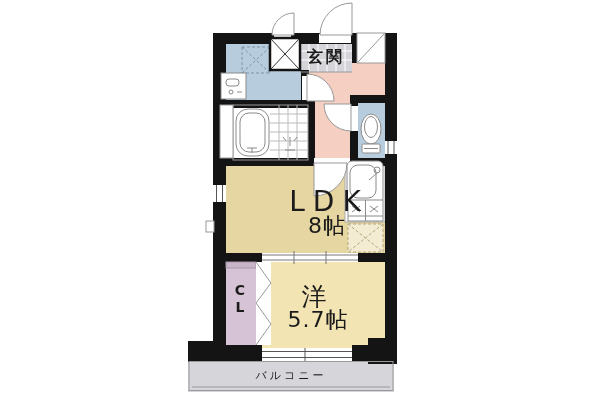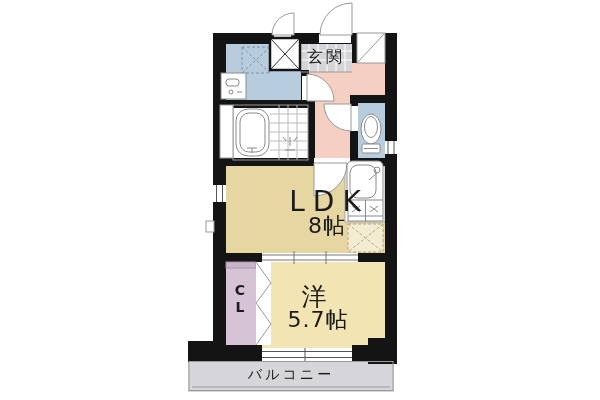--- a/index.html
+++ b/index.html
@@ -1,26 +1,26 @@
 <!DOCTYPE html>
 <html style="--wall: #141414; --water_rooms: #b7cddd; --hallway: #f5cfc1; --ldk: #e6d6a1; --western_room: #f2e4b3; --closet: #d6c4d6; --closet_shelf: #c9b5c9; --entrance_tile: #d5d5d9; --balcony: #d6d6da; --fridge_space: #f4ecd2; --fixture_stroke: #8a8a8a; --watermark: rgba(80,80,80,0.25);"><head>
 <meta charset="utf-8">
 <style>
   html,body{margin:0;padding:0;background:#ffffff;}
   .stage{position:relative;width:600px;height:400px;background:#fff;overflow:hidden;
          font-family:"DejaVu Sans","Liberation Sans",sans-serif;}
   .stage svg{position:absolute;left:0;top:0;z-index:1;}
   .label{position:absolute;z-index:6;color:#1b1b1b;white-space:nowrap;
          transform:translate(-50%,-50%);text-align:center;}
-  .lbl-genkan{font-size:16px;font-weight:normal;letter-spacing:3px;}
+  .lbl-genkan{font-size:16px;font-weight:bold;letter-spacing:3px;}
   .lbl-ldk{font-size:28px;letter-spacing:8px;}
   .lbl-ldk-size{font-size:22px;letter-spacing:1px;margin-left:32px;}
   .lbl-yo{font-size:25px;}
   .lbl-yo-size{font-size:22px;letter-spacing:1px;}
-  .lbl-balcony{font-size:14px;letter-spacing:3px;}
+  .lbl-balcony{font-size:11px;letter-spacing:3px;}
   .lbl-cl{z-index:6;position:absolute;transform:translate(-50%,-50%);
           font-size:14px;font-weight:bold;color:#1b1b1b;text-align:center;line-height:17px;}
   .lbl-cl span{display:block;}
   .watermark{position:absolute;z-index:5;left:300px;top:289px;
              transform:translate(-50%,-54%);font-size:66px;font-weight:bold;
              color:var(--watermark,rgba(80,80,80,0.25));white-space:nowrap;letter-spacing:0px;}
   
   .f-wall{fill:var(--wall,#141414);}
   .f-water{fill:var(--water_rooms,#b7cddd);}
   .f-hall{fill:var(--hallway,#f5cfc1);}

